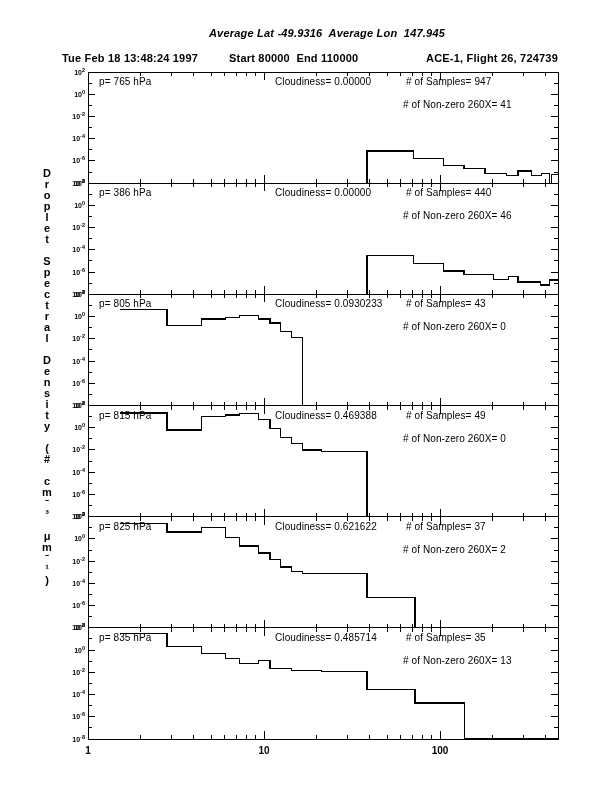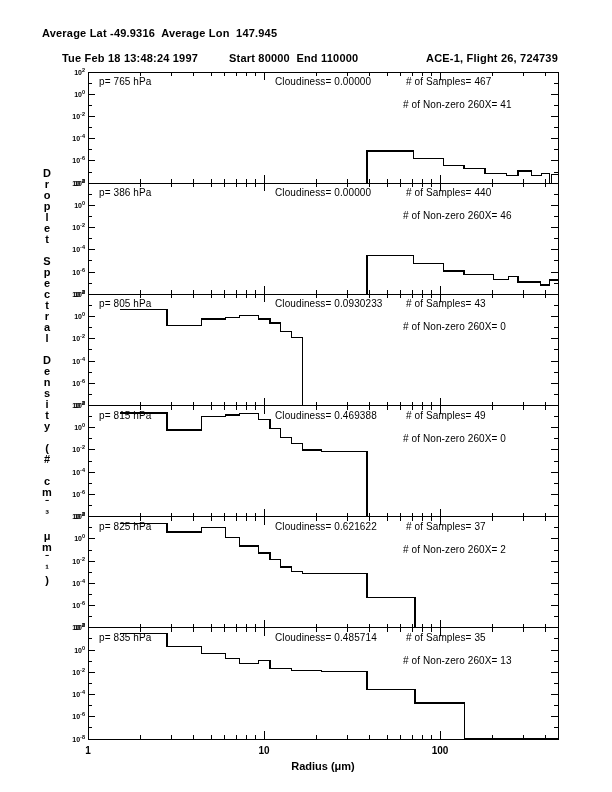--- a/index.html
+++ b/index.html
@@ -23,21 +23,21 @@
           font-size:11px;font-weight:bold;}
   .ytitle{position:absolute;left:36px;top:168px;width:22px;text-align:center;
           font-size:11px;font-weight:bold;line-height:11px;}
   .ytitle div{height:11px;}
 </style>
 </head>
 <body>
 
 <div class="page">
 
-  <div class="hdr" style="left:42px;width:570px;top:27px;">Average Lat -49.9316  Average Lon  147.945</div>
+  <div class="hdr" style="left:42px;width:570px;top:27px;text-align:center;font-style:italic;">Average Lat -49.9316  Average Lon  147.945</div>
   <div class="hdr" style="left:62px;top:52px;text-align:center;">Tue Feb 18 13:48:24 1997</div>
   <div class="hdr" style="left:229px;top:52px;">Start 80000  End 110000</div>
   <div class="hdr" style="right:54px;top:52px;">ACE-1, Flight 26, 724739</div>
 
   <svg id="plot-svg" width="612" height="792" shape-rendering="crispEdges">
       <rect x="88" y="72" width="470" height="111.16666666666667" class="box"></rect>
       <line x1="88" y1="72" x2="95" y2="72" class="ax"></line>
       <line x1="551" y1="72" x2="558" y2="72" class="ax"></line>
       <text x="85" y="74.5" class="ytick" text-anchor="end"><tspan>10</tspan><tspan dy="-3" class="sup">2</tspan></text>
       <line x1="88" y1="83.11666666666667" x2="92" y2="83.11666666666667" class="ax"></line>
@@ -481,21 +481,21 @@
       <line x1="545.9625584737214" y1="627.8333333333334" x2="545.9625584737214" y2="631.8333333333334" class="ax"></line>
       <path d="M 120.00447147827997 633.5028333333333 L 166.97231230329407 633.5028333333333 L 166.97231230329407 646.1758333333333 L 201.4211917463396 646.1758333333333 L 201.4211917463396 653.5128333333333 L 225.33584693666663 653.5128333333333 L 225.33584693666663 658.1818333333333 L 239.63005631119066 658.1818333333333 L 239.63005631119066 663.1843333333334 L 258.699169299384 663.1843333333334 L 258.699169299384 660.5163333333334 L 269.88258096570314 660.5163333333334 L 269.88258096570314 668.1868333333334 L 291.33914259385085 668.1868333333334 L 291.33914259385085 670.5213333333334 L 321.43511152346025 670.5213333333334 L 321.43511152346025 671.1883333333334 L 367.0410883934961 671.1883333333334 L 367.0410883934961 689.642 L 414.8905193719033 689.642 L 414.8905193719033 702.8708333333334 L 464.61871920661764 702.8708333333334 L 464.61871920661764 739 L 557.7997709796357 739" class="hist"></path>
       <text x="88" y="754" class="xtick" text-anchor="middle">1</text>
       <text x="264" y="754" class="xtick" text-anchor="middle">10</text>
       <text x="440" y="754" class="xtick" text-anchor="middle">100</text>
     </svg>
 
   <div class="panel-labels" style="top:76px">
     <span class="pl">p= 765 hPa</span>
     <span class="cl">Cloudiness= 0.00000</span>
-    <span class="sl"># of Samples= 467</span>
+    <span class="sl"># of Samples= 947</span>
     <span class="nl"># of Non-zero 260X= 41</span>
   </div>
   <div class="panel-labels" style="top:187px">
     <span class="pl">p= 386 hPa</span>
     <span class="cl">Cloudiness= 0.00000</span>
     <span class="sl"># of Samples= 440</span>
     <span class="nl"># of Non-zero 260X= 46</span>
   </div>
   <div class="panel-labels" style="top:298px">
     <span class="pl">p= 805 hPa</span>
@@ -515,21 +515,20 @@
     <span class="sl"># of Samples= 37</span>
     <span class="nl"># of Non-zero 260X= 2</span>
   </div>
   <div class="panel-labels" style="top:632px">
     <span class="pl">p= 835 hPa</span>
     <span class="cl">Cloudiness= 0.485714</span>
     <span class="sl"># of Samples= 35</span>
     <span class="nl"># of Non-zero 260X= 13</span>
   </div>
 
-  <div class="xtitle">Radius (μm)</div>
   <div class="ytitle">
       <div>D</div>
       <div>r</div>
       <div>o</div>
       <div>p</div>
       <div>l</div>
       <div>e</div>
       <div>t</div>
       <div>&nbsp;</div>
       <div>S</div>

